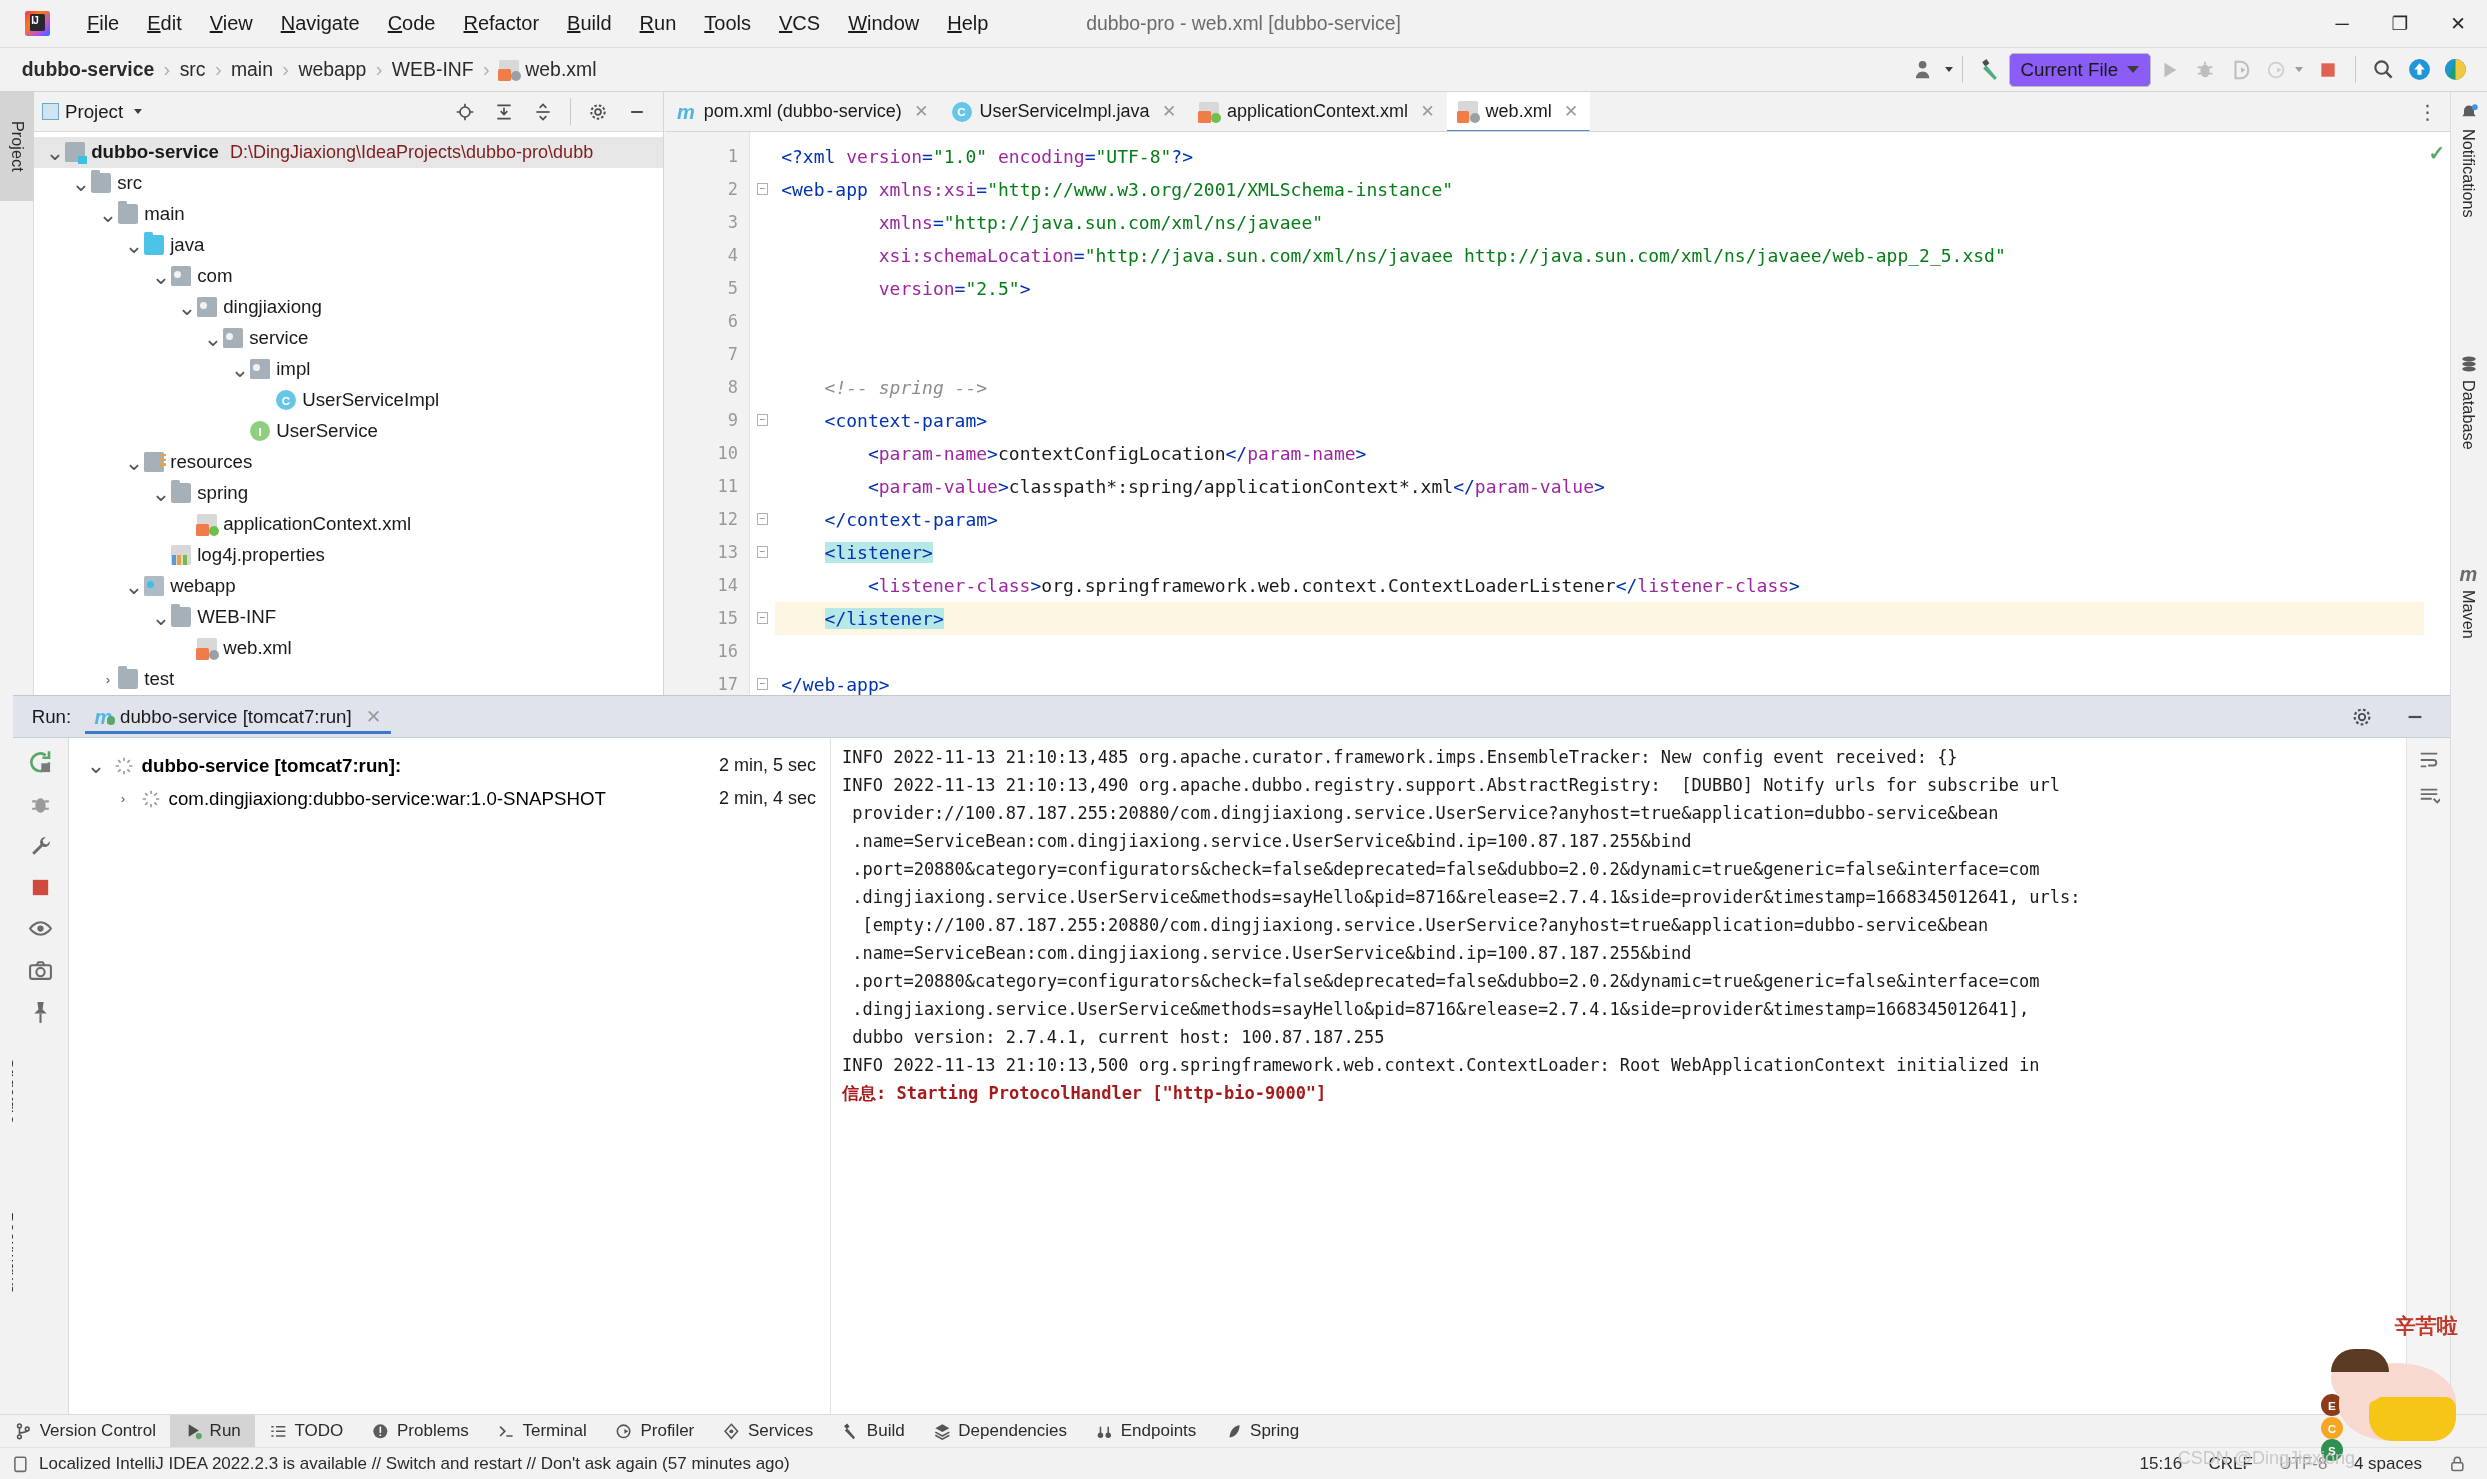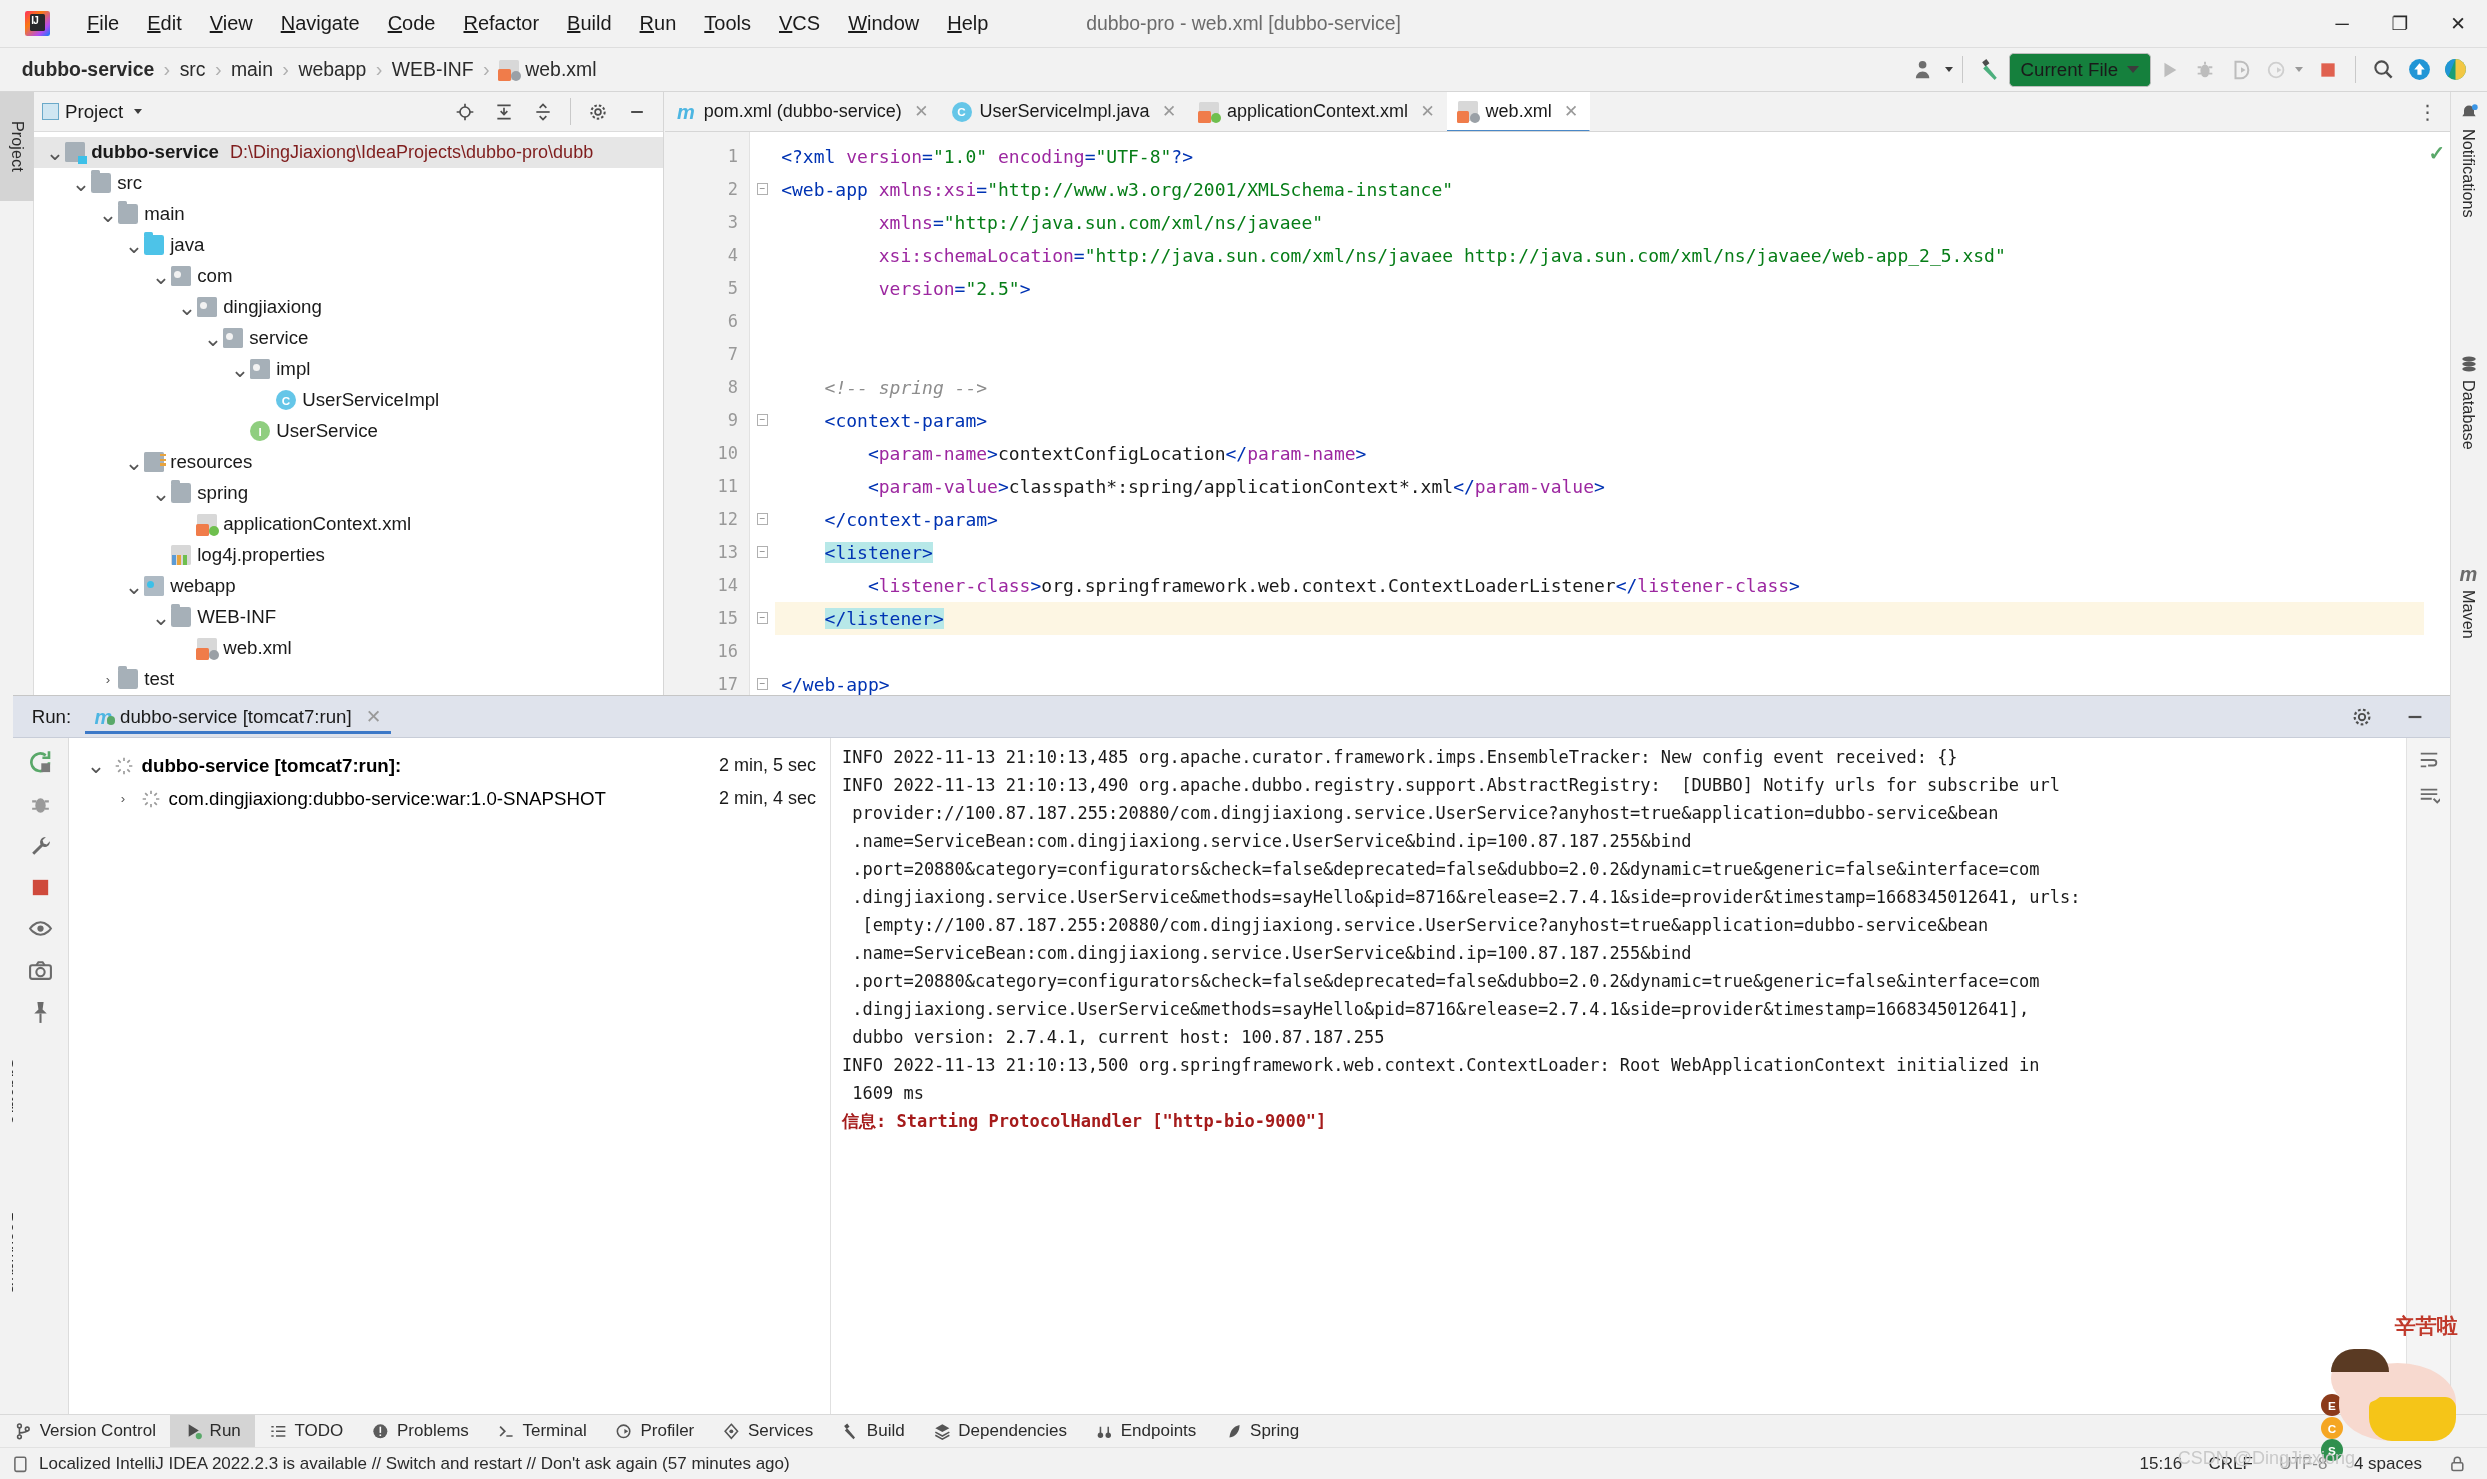--- a/index.html
+++ b/index.html
@@ -56,21 +56,21 @@
   }
   .crumbs { display: flex; align-items: center; margin-left: 17px; gap: 1.6px; }
   .crumb { font-size: 19.4px; color: #2b2b2b; padding: 1.6px 4.7px; white-space: nowrap; }
   .crumb.bold { font-weight: 700; }
   .crumb-sep { color: #b0b0b0; font-size: 20px; padding: 0 3.1px; }
   .navbar-right { position: absolute; right: 14px; display: flex; align-items: center; gap: 0; }
   .tb-ico { width: 36px; height: 36px; display:flex; align-items:center; justify-content:center; }
   .vsep { width:0.8px; height:26.4px; background:#c9c9c9; margin: 0 9.3px; }
   .runcfg {
     display:flex; align-items:center; gap:9.3px;
-    border:0.8px solid #bdbdbd; border-radius: 4.7px; background:#15803d;
+    border:0.8px solid #bdbdbd; border-radius: 4.7px; background:#8b5cf6;
     padding: 4.7px 11px; font-size: 18.7px; color:#1a1a1a; height: 34px;
   }
   .caret { width:0;height:0;border-left:6.2px solid transparent;border-right:6.2px solid transparent;border-top:7px solid #3c3c3c; }
   .caret.sm { border-left-width:4.7px;border-right-width:4.7px;border-top-width:5.4px; }
 
   
   .workarea { position: absolute; top: 92px; left: 0; right: 0; bottom: 65px; }
 
   
   .leftstrip {
@@ -772,21 +772,20 @@
             <div class="coline"> provider://100.87.187.255:20880/com.dingjiaxiong.service.UserService?anyhost=true&amp;application=dubbo-service&amp;bean</div>
             <div class="coline"> .name=ServiceBean:com.dingjiaxiong.service.UserService&amp;bind.ip=100.87.187.255&amp;bind</div>
             <div class="coline"> .port=20880&amp;category=configurators&amp;check=false&amp;deprecated=false&amp;dubbo=2.0.2&amp;dynamic=true&amp;generic=false&amp;interface=com</div>
             <div class="coline"> .dingjiaxiong.service.UserService&amp;methods=sayHello&amp;pid=8716&amp;release=2.7.4.1&amp;side=provider&amp;timestamp=1668345012641, urls:</div>
             <div class="coline">  [empty://100.87.187.255:20880/com.dingjiaxiong.service.UserService?anyhost=true&amp;application=dubbo-service&amp;bean</div>
             <div class="coline"> .name=ServiceBean:com.dingjiaxiong.service.UserService&amp;bind.ip=100.87.187.255&amp;bind</div>
             <div class="coline"> .port=20880&amp;category=configurators&amp;check=false&amp;deprecated=false&amp;dubbo=2.0.2&amp;dynamic=true&amp;generic=false&amp;interface=com</div>
             <div class="coline"> .dingjiaxiong.service.UserService&amp;methods=sayHello&amp;pid=8716&amp;release=2.7.4.1&amp;side=provider&amp;timestamp=1668345012641],</div>
             <div class="coline"> dubbo version: 2.7.4.1, current host: 100.87.187.255</div>
             <div class="coline">INFO 2022-11-13 21:10:13,500 org.springframework.web.context.ContextLoader: Root WebApplicationContext initialized in</div>
-            <div class="coline"> 1609 ms</div>
             <div class="coline red">信息: Starting ProtocolHandler ["http-bio-9000"]</div>
           </div>
 
         <div class="conside">
           <span>
             <svg width="22" height="22" viewBox="0 0 24 24">
                 <path d="M3 5h18M3 12h14a3 3 0 010 6h-6M3 19h6" stroke="#6b6b6b" stroke-width="2" fill="none"></path>
               </svg>
           </span>
           <span>

